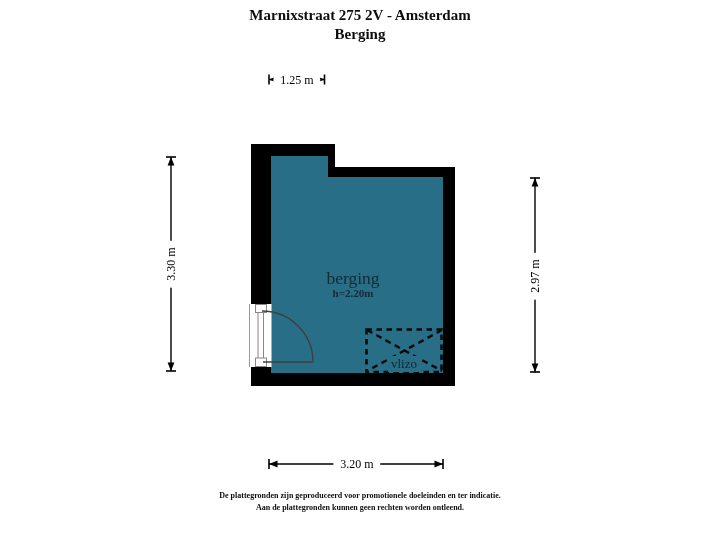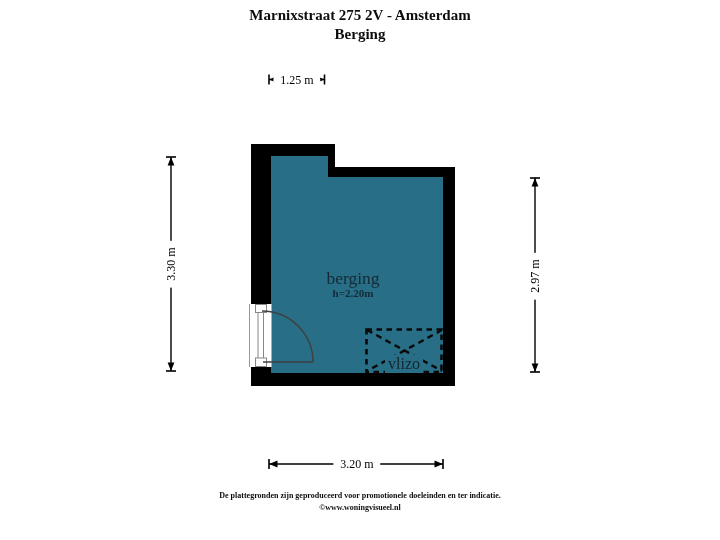--- a/index.html
+++ b/index.html
@@ -21,21 +21,21 @@
   .room-label{
     position:absolute;transform:translate(-50%,-50%);
     font-size:17.5px;color:#152a35;white-space:nowrap;
   }
   .room-height{
     position:absolute;transform:translate(-50%,-50%);
     font-size:11px;font-weight:700;color:#152a35;white-space:nowrap;
   }
   .vlizo-label{
     position:absolute;transform:translate(-50%,-50%);
-    font-size:16px;color:#132630;padding:0 3px;white-space:nowrap;
+    font-size:13px;color:#132630;padding:0 3px;white-space:nowrap;
   }
   .footer{
     position:absolute;top:490px;left:0;width:720px;text-align:center;
     font-size:8px;font-weight:700;line-height:11.5px;color:#0d0d0d;
   }
 </style>
 </head>
 <body>
 
 <div class="page">
@@ -85,16 +85,16 @@
   <div class="room-height" style="left:353px;top:293px;">h=2.20m</div>
   <div class="vlizo-label" style="left: 404px; top: 364px; background: rgb(39, 110, 134);">vlizo</div>
 
   <div class="dim-label" style="left:297px;top:79.5px;">1.25 m</div>
   <div class="dim-label vert" style="left:171px;top:264px;">3.30 m</div>
   <div class="dim-label vert" style="left:535px;top:276px;">2.97 m</div>
   <div class="dim-label" style="left:357px;top:464px;">3.20 m</div>
 
   <div class="footer">
     <div>De plattegronden zijn geproduceerd voor promotionele doeleinden en ter indicatie.</div>
-    <div>©www.woningvisueel.nl</div>
+    <div>Aan de plattegronden kunnen geen rechten worden ontleend.</div>
   </div>
 
 </div>
 
 </body></html>

